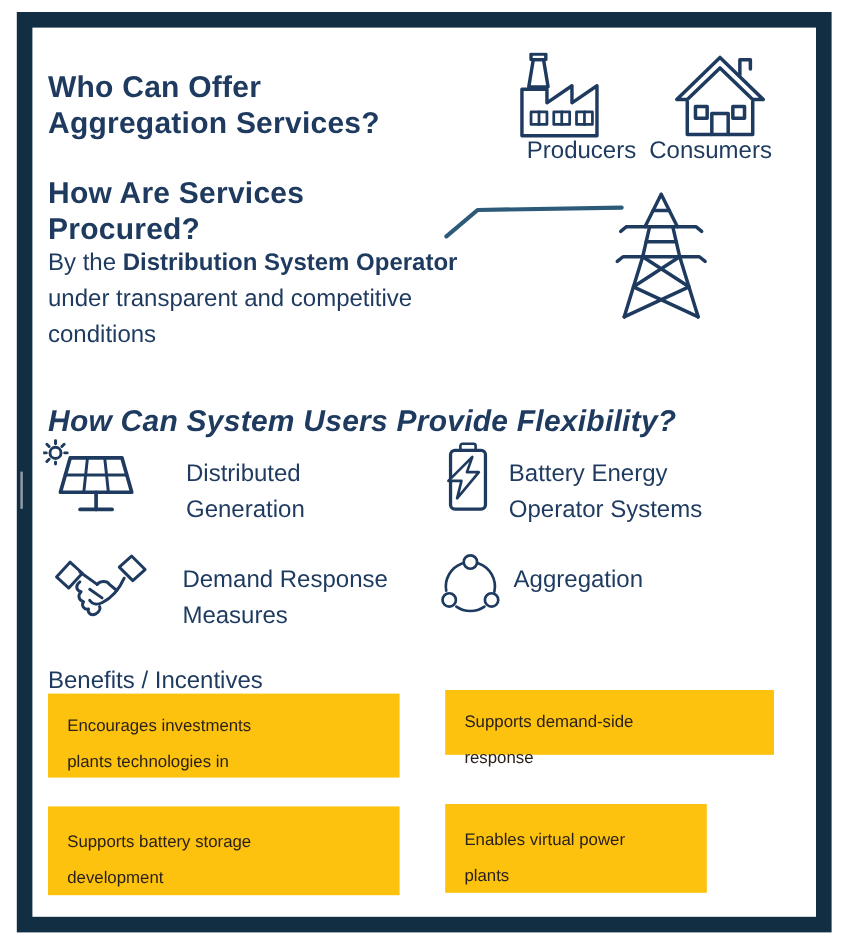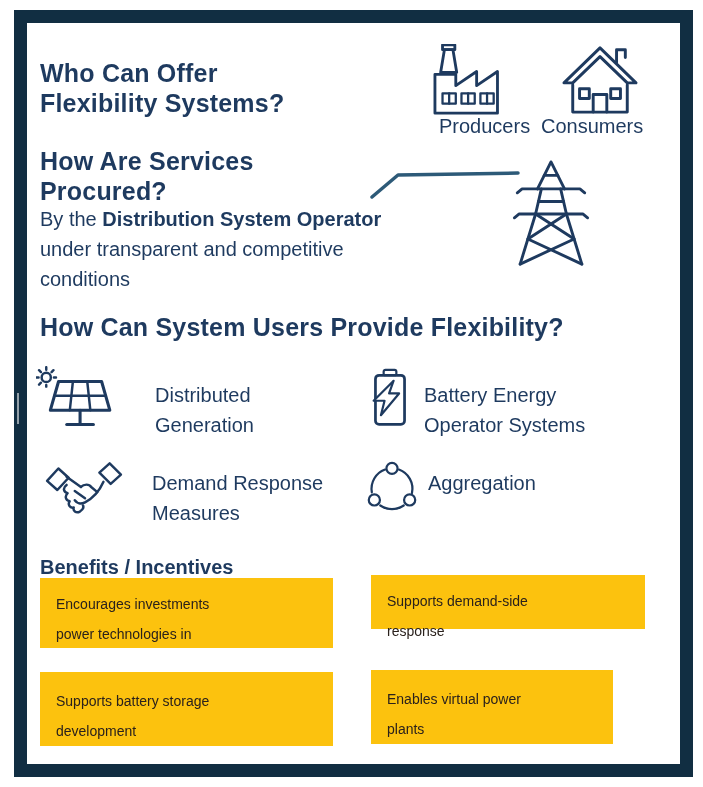--- a/index.html
+++ b/index.html
@@ -15,21 +15,21 @@
   }
   .frame{
     position:absolute;left:14px;top:10px;width:679px;height:767px;
     border:13px solid var(--border);box-sizing:border-box;background:#ffffff;
   }
   .caret{
     position:absolute;left:17px;top:393px;width:2px;height:31px;
     background:rgba(255,255,255,.55);
   }
   .h-title{position:absolute;font-size:25px;font-weight:bold;line-height:30px;letter-spacing:.2px;}
-  .h-sub{position:absolute;font-size:20px;font-weight:bold;line-height:28px;}
+  .h-sub{position:absolute;font-size:20px;font-weight:normal;line-height:28px;}
   .body-text{position:absolute;font-size:20px;line-height:30px;}
   .body-text b{font-weight:bold;}
   .actor-label{position:absolute;font-size:20px;line-height:24px;}
   .flex-label{position:absolute;font-size:20px;line-height:30px;}
   .benefit-box{
     position:absolute;background:var(--yellow);color:var(--benefit-text);
     font-size:14px;line-height:30px;padding:11px 10px 0 16px;box-sizing:border-box;
   }
   svg{position:absolute;display:block;}
   svg .st{fill:none;stroke:var(--navy);stroke-width:3;stroke-linecap:round;stroke-linejoin:round;}
@@ -39,21 +39,21 @@
 </head>
 <body>
 
 <div id="canvas">
 
   <div class="frame"></div>
   <div class="caret"></div>
 
   <div class="h-title" style="left:40px;top:58px;">
     <div>Who Can Offer</div>
-    <div>Flexibility Systems?</div>
+    <div>Aggregation Services?</div>
   </div>
 
   <svg style="left:428px;top:44px;" width="84" height="72" viewBox="0 0 84 76">
     <rect class="st" x="13" y="1" width="13" height="5"></rect>
     <polygon class="st" points="15,6 24,6 28,30 11,30"></polygon>
     <polygon class="st" points="5,32 27,32 27,44 49,29 49,44 71,29 71,73 5,73"></polygon>
     <rect class="st2" x="13" y="52" width="14" height="11"></rect>
       <line class="st2" x1="20" y1="52" x2="20" y2="63"></line>
     <rect class="st2" x="33" y="52" width="14" height="11"></rect>
       <line class="st2" x1="40" y1="52" x2="40" y2="63"></line>
@@ -90,21 +90,21 @@
     <path class="st" d="M40,2 L26,30 M40,2 L54,30"></path>
     <line class="st" x1="33" y1="16" x2="47" y2="16"></line>
     <path class="st" d="M5,34 L10,30 H70 L75,34"></path>
     <path class="st" d="M30,30 L24,56 M50,30 L56,56"></path>
     <line class="st" x1="27" y1="43" x2="53" y2="43"></line>
     <path class="st" d="M2,60 L7,56 H73 L78,60"></path>
     <path class="st" d="M24,56 L8,108 M56,56 L72,108"></path>
     <path class="st" d="M24,56 L64,82 M56,56 L16,82 M16,82 L72,108 M64,82 L8,108"></path>
   </svg>
 
-  <div class="h-title" style="left:40px;top:312px;">How Can System Users Provide Flexibility?</div>
+  <div class="h-title" style="left:40px;top:336px;font-style:italic;">How Can System Users Provide Flexibility?</div>
 
   <svg style="left:36px;top:366px;" width="82" height="72" viewBox="0 0 80 68">
     <circle class="st2" cx="10" cy="10" r="4.5"></circle>
     <path class="st2" d="M10,0 V2.5 M10,17.5 V19 M0,10 H2.5 M17.5,10 H19.5 M3,3 L4.8,4.8 M17,3 L15.2,4.8 M3,17 L4.8,15.2"></path>
     <polygon class="st" points="22,14 64,14 72,42 14,42"></polygon>
     <line class="st2" x1="36" y1="14" x2="33" y2="42"></line>
     <line class="st2" x1="50" y1="14" x2="53" y2="42"></line>
     <line class="st2" x1="18" y1="28" x2="68" y2="28"></line>
     <line class="st" x1="43" y1="42" x2="43" y2="56"></line>
     <line class="st" x1="30" y1="56" x2="56" y2="56"></line>
@@ -147,28 +147,28 @@
     <path class="st2" d="M6.3,34.8 A22,22 0 0 1 20.5,10.3"></path>
   </svg>
   <div class="flex-label" style="left:428px;top:468px;">
     <div>Aggregation</div>
   </div>
 
   <div class="h-sub" style="left:40px;top:553px;">Benefits / Incentives</div>
 
   <div class="benefit-box" style="left:40px;top:578px;width:293px;height:70px;">
     <div>Encourages investments</div>
-    <div>power technologies in</div>
+    <div>plants technologies in</div>
   </div>
   <div class="benefit-box" style="left:371px;top:575px;width:274px;height:54px;">
     <div>Supports demand-side</div>
     <div>response</div>
   </div>
   <div class="benefit-box" style="left:40px;top:672px;width:293px;height:74px;padding-top:14px;">
     <div>Supports battery storage</div>
     <div>development</div>
   </div>
-  <div class="benefit-box" style="left:371px;top:670px;width:242px;height:74px;padding-top:14px;">
+  <div class="benefit-box" style="left:371px;top:670px;width:218px;height:74px;padding-top:14px;">
     <div>Enables virtual power</div>
     <div>plants</div>
   </div>
 
 </div>
 
 </body></html>

